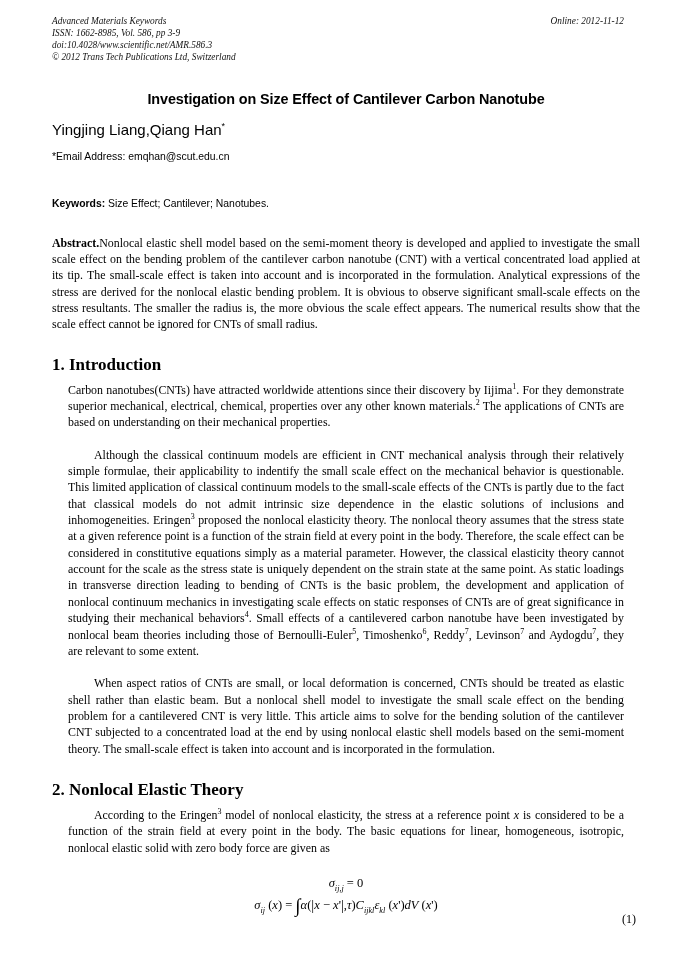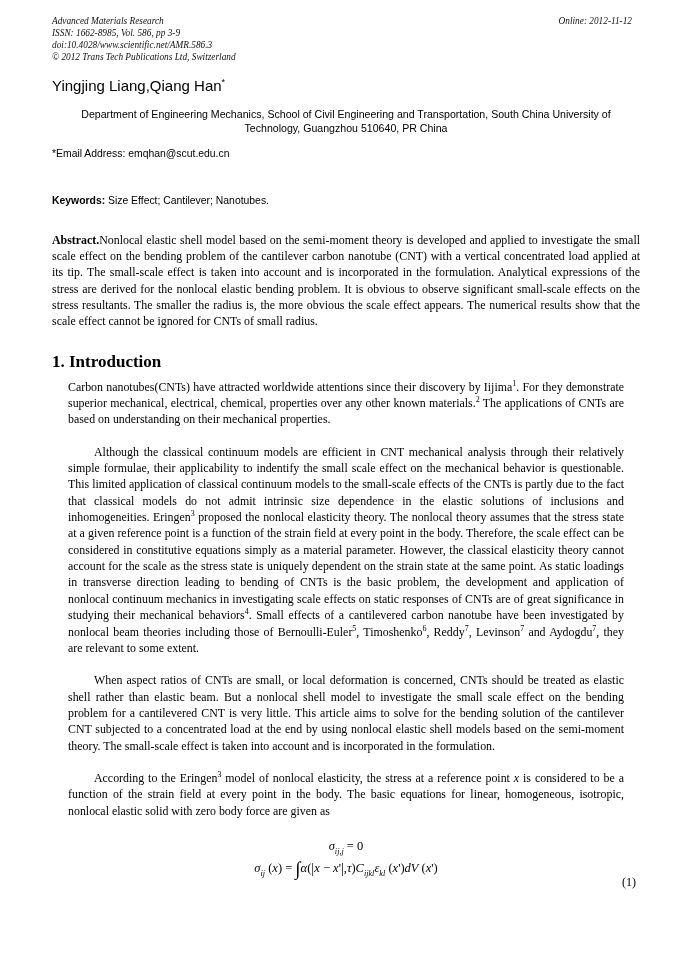--- a/index.html
+++ b/index.html
@@ -32,21 +32,21 @@
     line-height: 11.9px;
     color: #111;
   }
   .masthead-left {
     display: block;
     white-space: nowrap;
   }
   .masthead-right {
     position: absolute;
     top: 0;
-    right: 8px;
+    right: 16px;
     font-style: italic;
     font-size: 9.3px;
     white-space: nowrap;
   }
 
   
   .title {
     margin-top: 26px;
     text-align: center;
     font-family: "Liberation Sans", sans-serif;
@@ -169,49 +169,50 @@
     bottom: -10px;
     font-size: 12px;
   }
 </style>
 </head>
 <body>
 
 <div class="page">
 
   <div class="masthead">
-    <span class="masthead-left">Advanced Materials Research</span>
+    <span class="masthead-left">Advanced Materials Keywords</span>
     <span class="masthead-left">ISSN: 1662-8985, Vol. 586, pp 3-9</span>
     <span class="masthead-left">doi:10.4028/www.scientific.net/AMR.586.3</span>
     <span class="masthead-left">© 2012 Trans Tech Publications Ltd, Switzerland</span>
     <span class="masthead-right">Online: 2012-11-12</span>
   </div>
 
+  <div class="title">Investigation on Size Effect of Cantilever Carbon Nanotube</div>
 
   <div class="authors">
     <span>Yingjing Liang,Qiang Han</span><sup>*</sup>
   </div>
 
-  <div class="affiliation">Department of Engineering Mechanics, School of Civil Engineering and Transportation, South China University of Technology, Guangzhou 510640, PR China</div>
 
   <div class="email">*Email Address: emqhan@scut.edu.cn</div>
 
   <div class="keywords">
     <span class="kw-label">Keywords:</span><span> Size Effect; Cantilever; Nanotubes.</span>
   </div>
 
   <div class="abstract">
     <span class="ab-label">Abstract.</span><span>Nonlocal elastic shell model based on the semi-moment theory is developed and applied to investigate the small scale effect on the bending problem of the cantilever carbon nanotube (CNT) with a vertical concentrated load applied at its tip. The small-scale effect is taken into account and is incorporated in the formulation. Analytical expressions of the stress are derived for the nonlocal elastic bending problem. It is obvious to observe significant small-scale effects on the stress resultants. The smaller the radius is, the more obvious the scale effect appears. The numerical results show that the scale effect cannot be ignored for CNTs of small radius.</span>
   </div>
 
   <div id="sections-root">
       <div class="section-head">1. Introduction</div>
       <p class="body first">Carbon nanotubes(CNTs) have attracted worldwide attentions since their discovery by Iijima<sup>1</sup>. For they demonstrate superior mechanical, electrical, chemical, properties over any other known materials.<sup>2</sup> The applications of CNTs are based on understanding on their mechanical properties.</p>
       <p class="body indent">Although the classical continuum models are efficient in CNT mechanical analysis through their relatively simple formulae, their applicability to indentify the small scale effect on the mechanical behavior is questionable. This limited application of classical continuum models to the small-scale effects of the CNTs is partly due to the fact that classical models do not admit intrinsic size dependence in the elastic solutions of inclusions and inhomogeneities. Eringen<sup>3</sup> proposed the nonlocal elasticity theory. The nonlocal theory assumes that the stress state at a given reference point is a function of the strain field at every point in the body. Therefore, the scale effect can be considered in constitutive equations simply as a material parameter. However, the classical elasticity theory cannot account for the scale  as the stress state is uniquely dependent on the strain state at the same point. As static loadings in transverse direction leading to bending of CNTs is the basic problem, the development and application of nonlocal continuum mechanics in investigating scale effects on static responses of CNTs are of great significance in studying their mechanical behaviors<sup>4</sup>. Small effects of a cantilevered carbon nanotube have been investigated by nonlocal beam theories including  those of Bernoulli-Euler<sup>5</sup>, Timoshenko<sup>6</sup>, Reddy<sup>7</sup>, Levinson<sup>7</sup> and Aydogdu<sup>7</sup>, they are relevant to some extent.</p>
       <p class="body indent">When aspect ratios of CNTs are small, or local deformation is concerned, CNTs should be treated as elastic shell rather than elastic beam. But a nonlocal shell model to investigate the small scale effect on the bending problem for a cantilevered CNT is very little. This article aims to solve for the bending solution of the cantilever CNT subjected to a concentrated load at the end by using nonlocal elastic shell models based on the semi-moment theory. The small-scale effect is taken into account and is incorporated in the formulation.</p>
+      <div class="section-head tight">2. Nonlocal Elastic Theory</div>
       <p class="body first indent">According to the Eringen<sup>3</sup> model of nonlocal elasticity, the stress at a reference point <i>x</i> is considered to be a function of the strain field at every point in the body. The basic equations for linear, homogeneous, isotropic, nonlocal elastic solid with zero body force are given as</p>
     </div>
 
   <div class="equation-block">
     <div class="eq-line">
       <i>σ</i><span class="sub">ij,j</span> = 0
     </div>
     <div class="eq-line">
       <i>σ</i><span class="sub">ij</span> (<i>x</i>) = <span class="intg">∫</span><i>α</i>(<span class="bar">|</span><i>x</i> − <i>x</i>'<span class="bar">|</span>,<i>τ</i>)<i>C</i><span class="sub">ijkl</span><i>ε</i><span class="sub">kl</span> (<i>x</i>')<i>dV</i> (<i>x</i>')
     </div>

